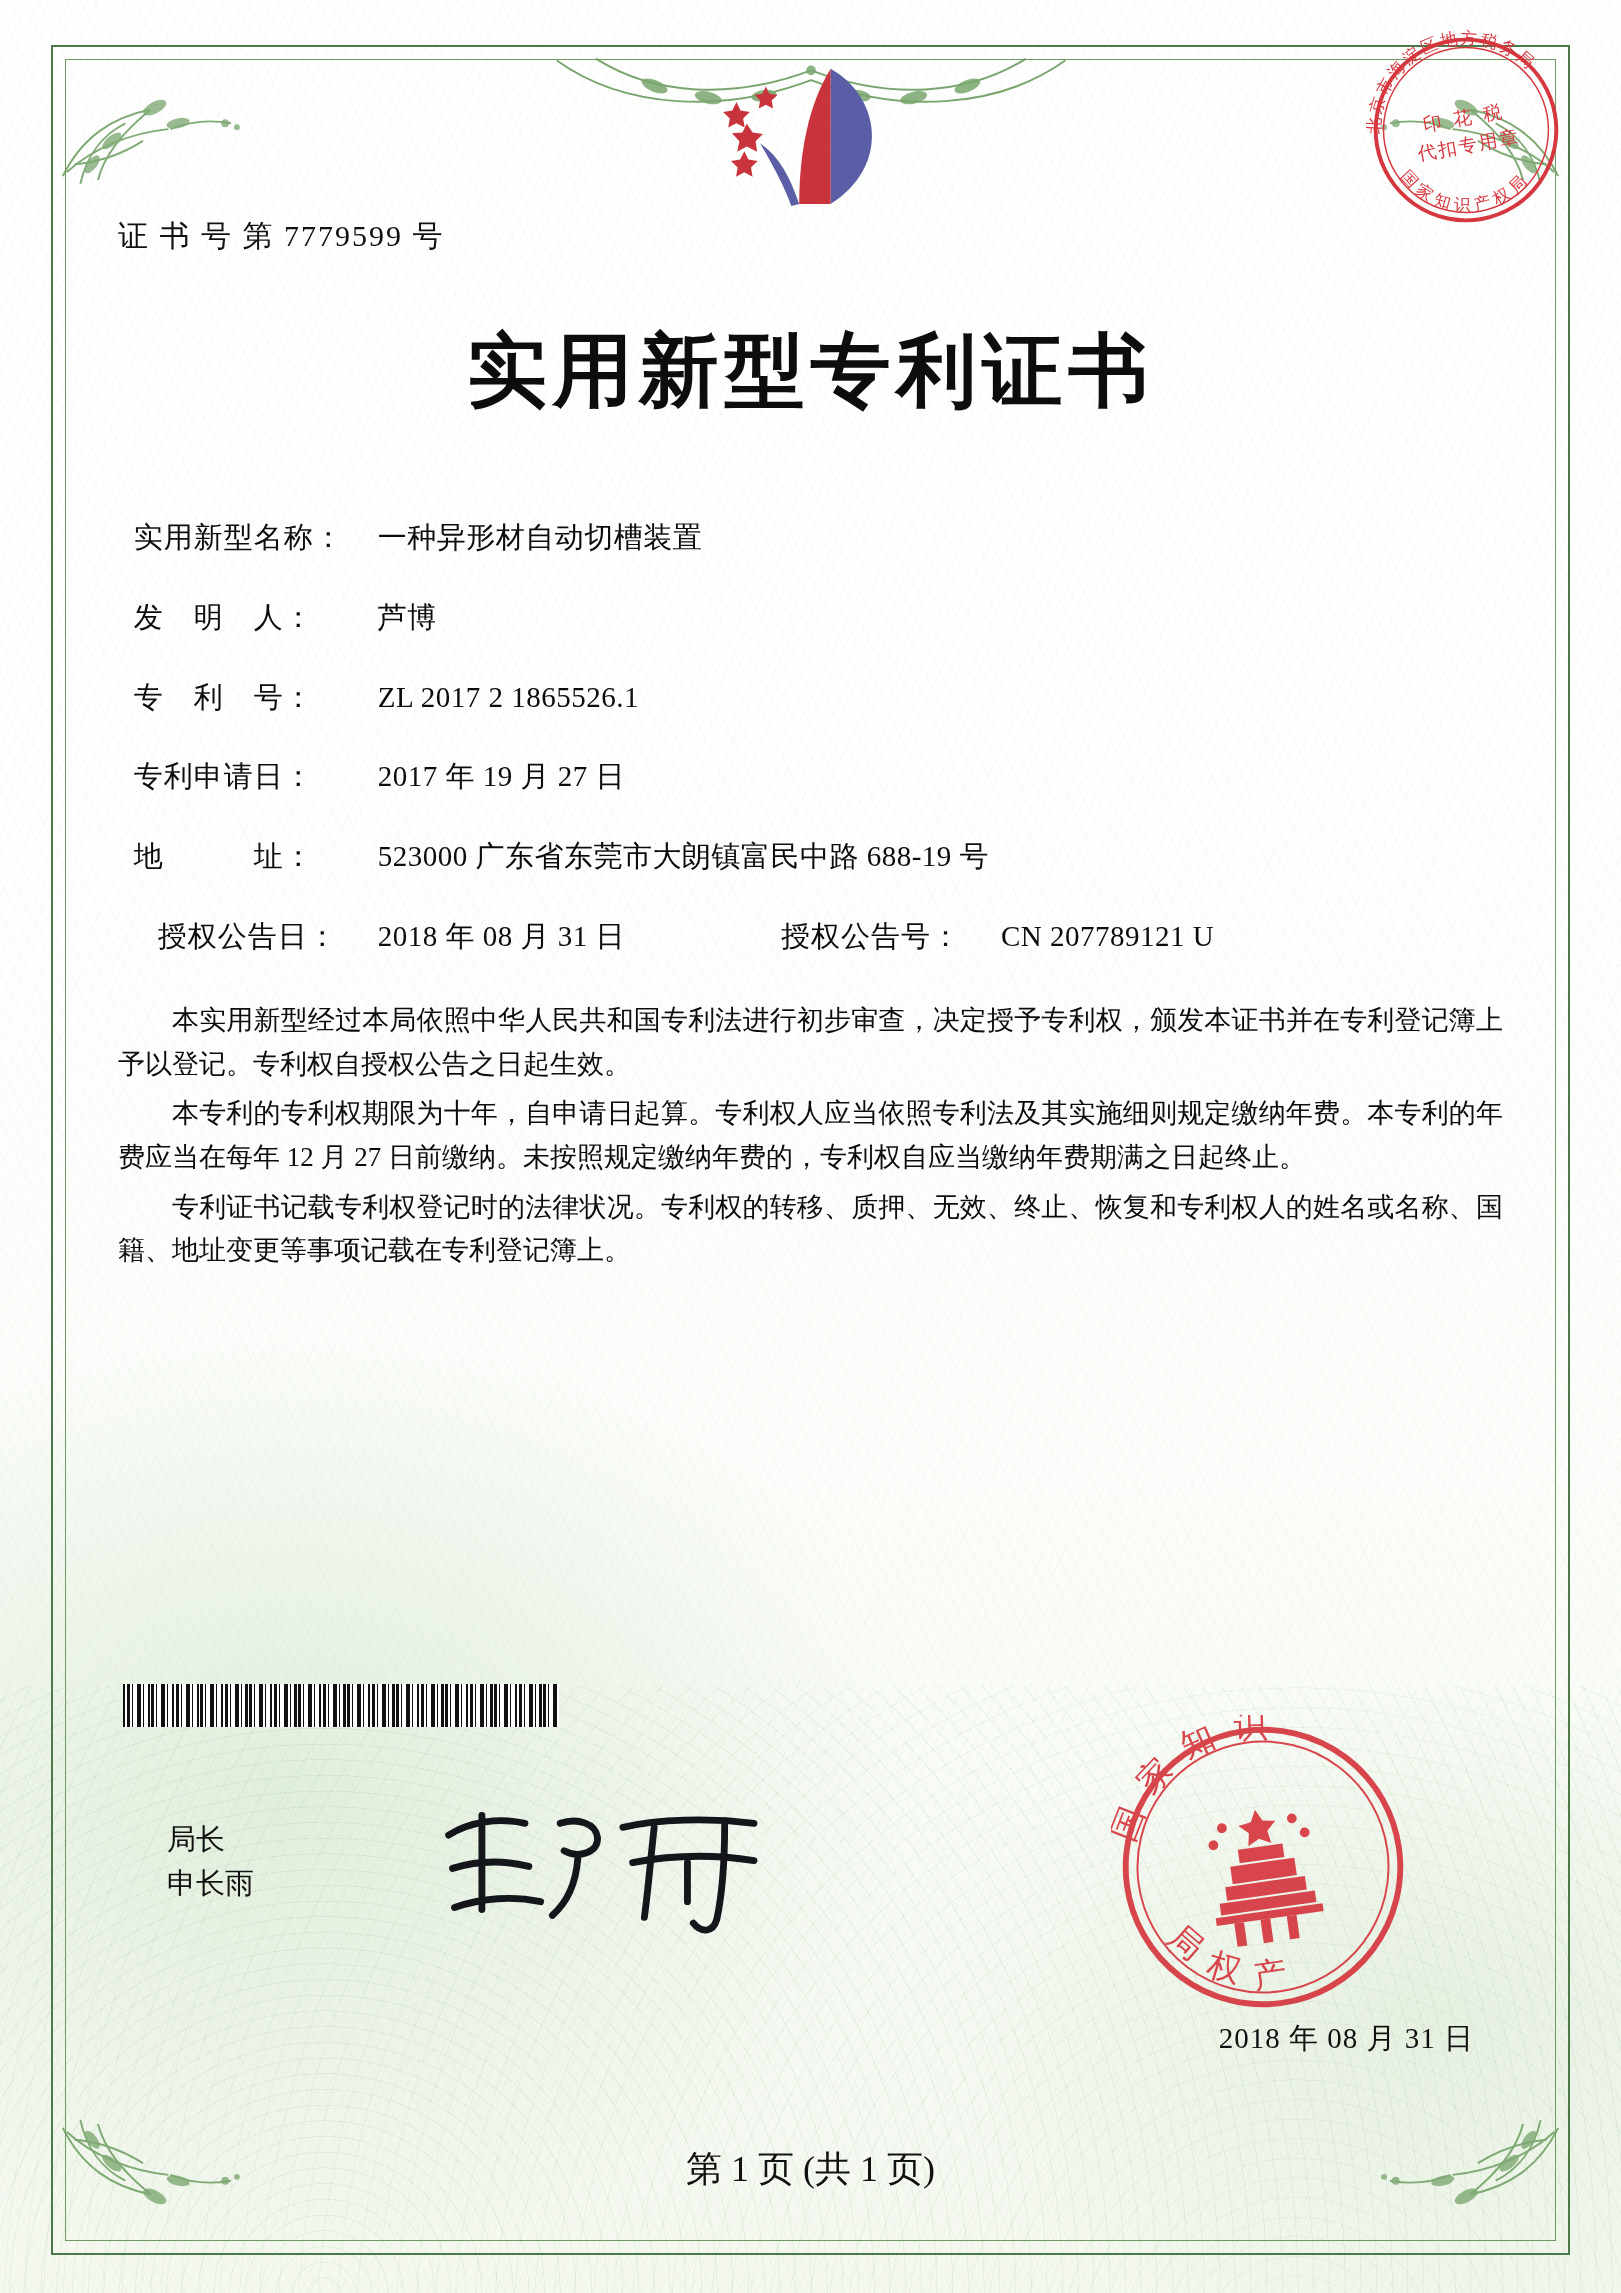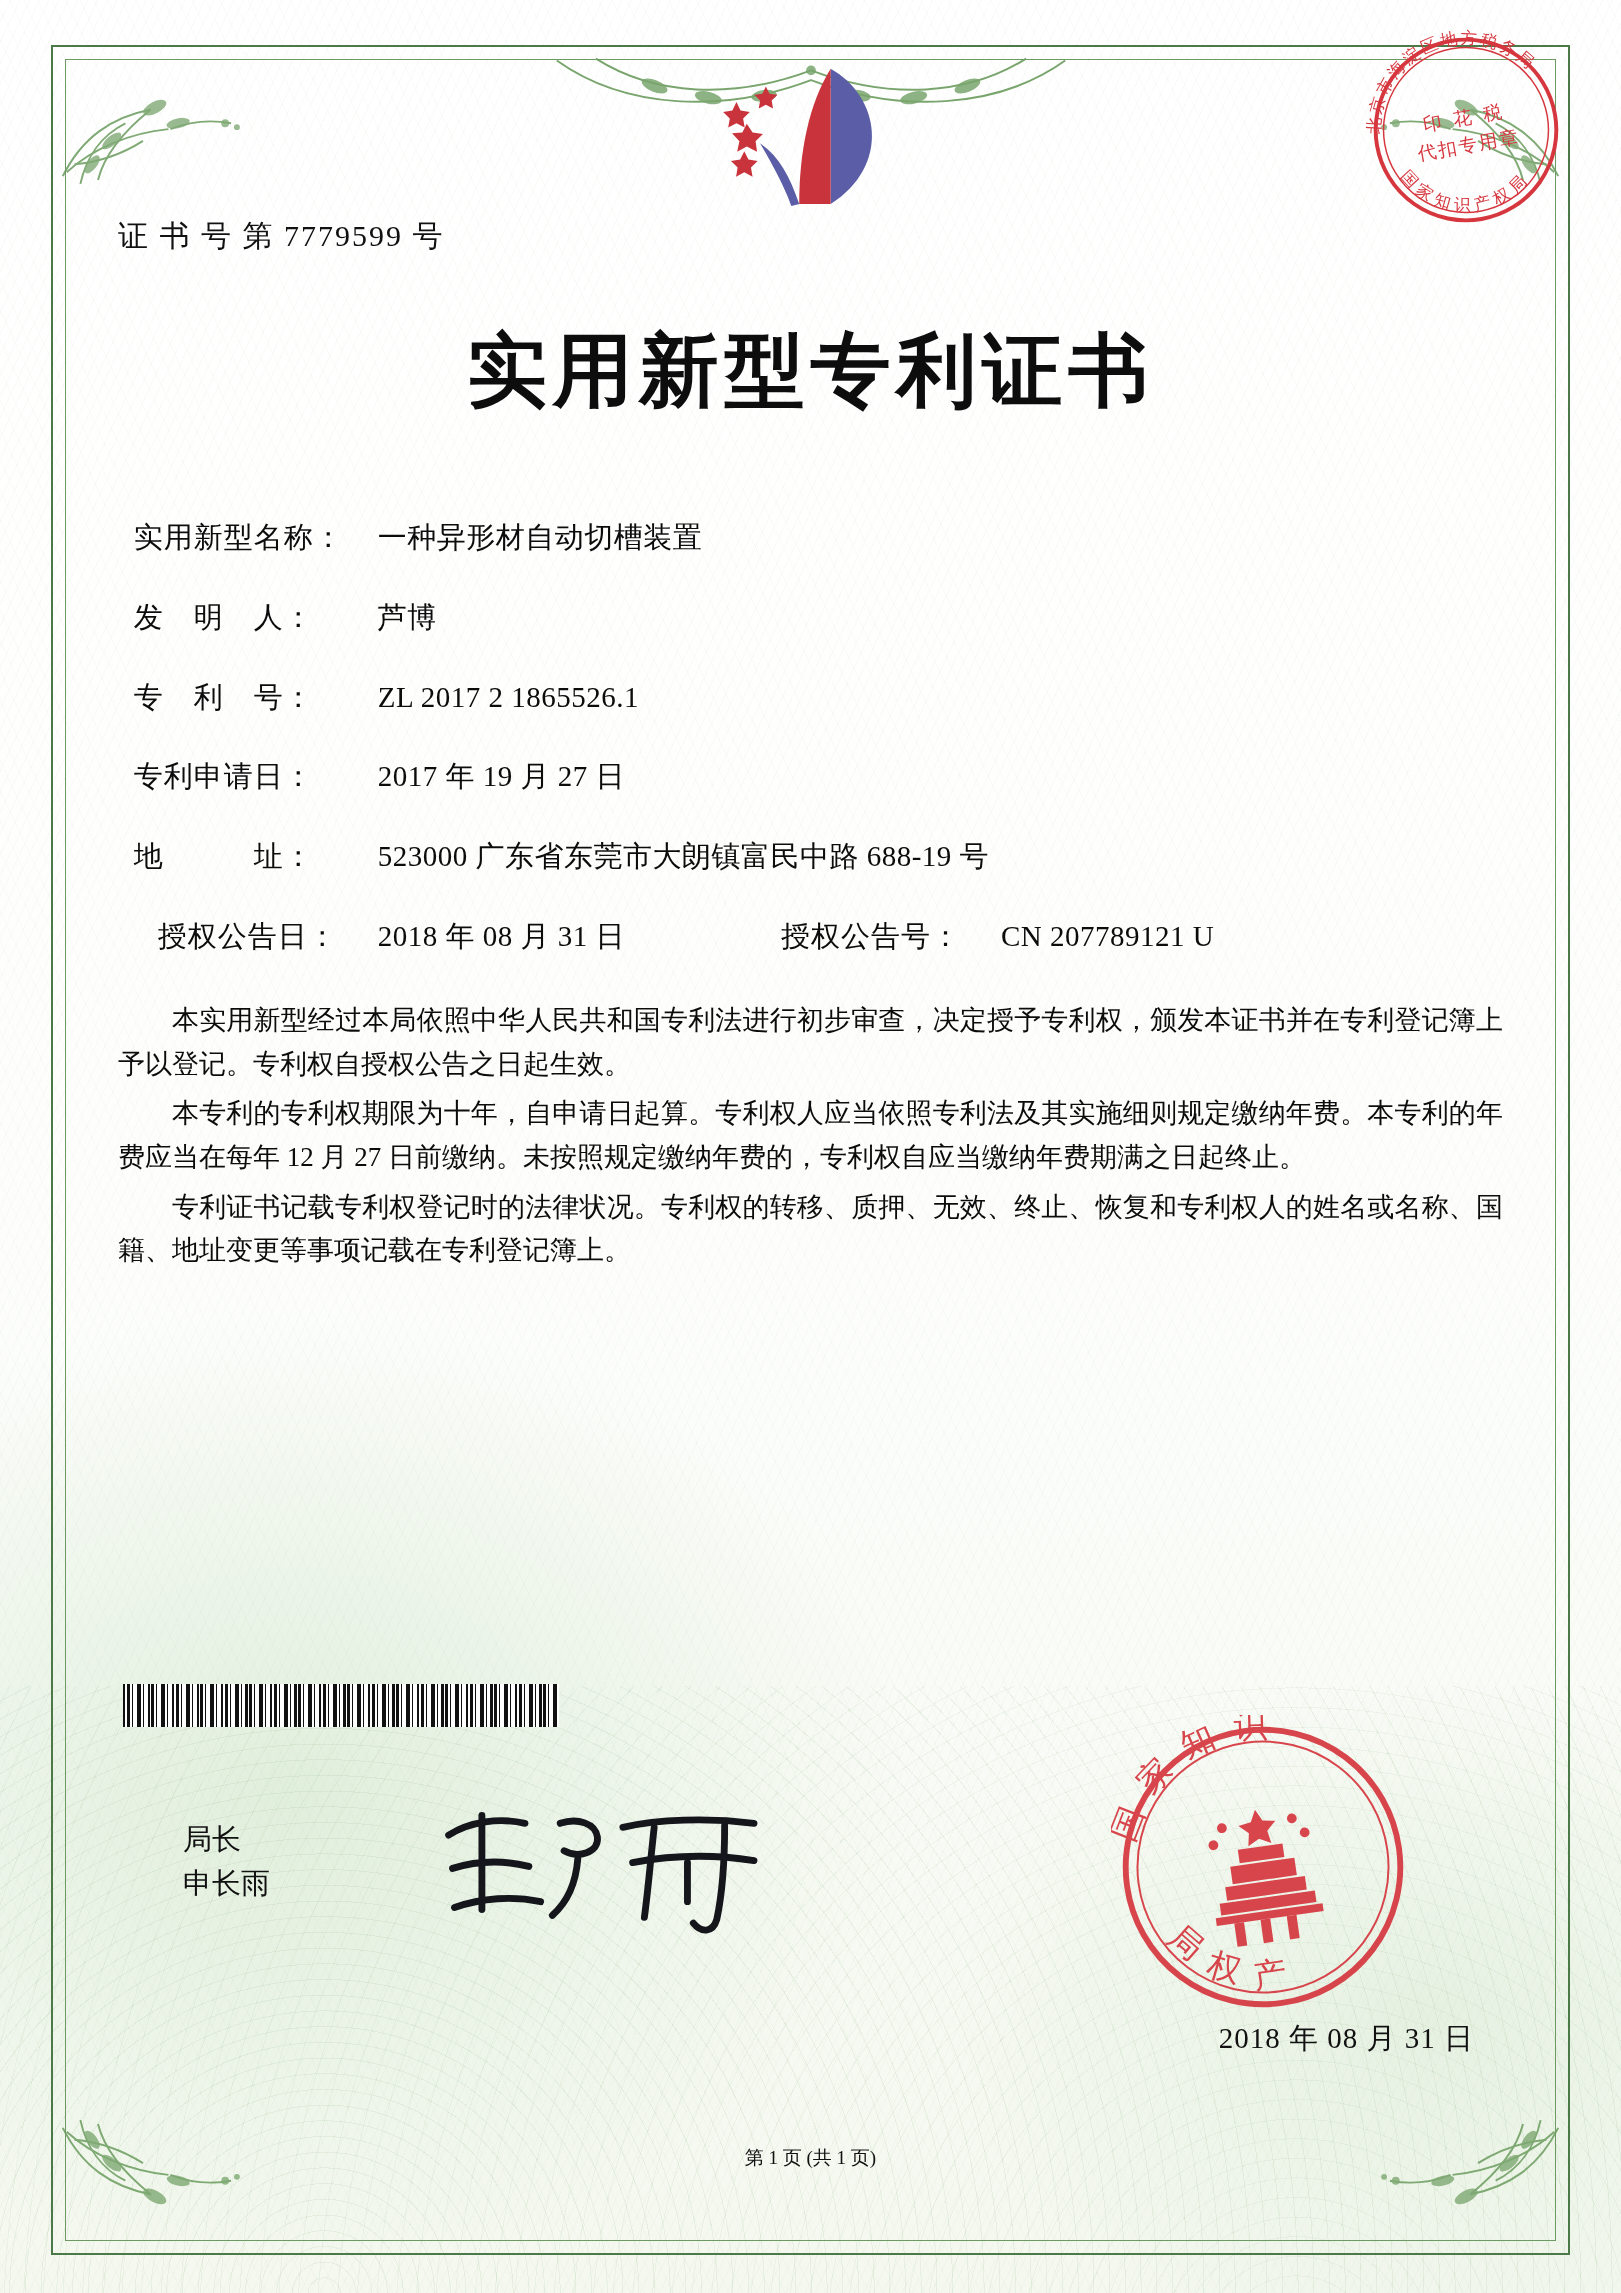--- a/index.html
+++ b/index.html
@@ -170,21 +170,21 @@
     background: repeating-linear-gradient(90deg,
       #111 0px, #111 2px, #fff 2px, #fff 3.9px,
       #111 3.9px, #111 6.9px, #fff 6.9px, #fff 8.8px,
       #111 8.8px, #111 9.8px, #fff 9.8px, #fff 13.7px,
       #111 13.7px, #111 17.6px, #fff 17.6px, #fff 19.6px,
       #111 19.6px, #111 20.6px, #fff 20.6px, #fff 24.5px);
   }
 
   .signature-block {
     position: absolute;
-    left: 183px;
+    left: 167px;
     top: 1818px;
     font-size: 29px;
     line-height: 1.5;
     color: #111;
   }
 
   .handwriting {
     position: absolute;
     left: 431px;
     top: 1794px;
@@ -207,21 +207,21 @@
     font-size: 29px;
     color: #111;
     letter-spacing: 1px;
   }
 
   .footer {
     position: absolute;
     left: 0; right: 0;
     top: 2145px;
     text-align: center;
-    font-size: 19px;
+    font-size: 36px;
     color: #111;
   }
 
   .stamp-text {
     fill: #d6373f;
     font-family: "DejaVu Sans", sans-serif;
   }
 </style>
 </head>
 <body>

